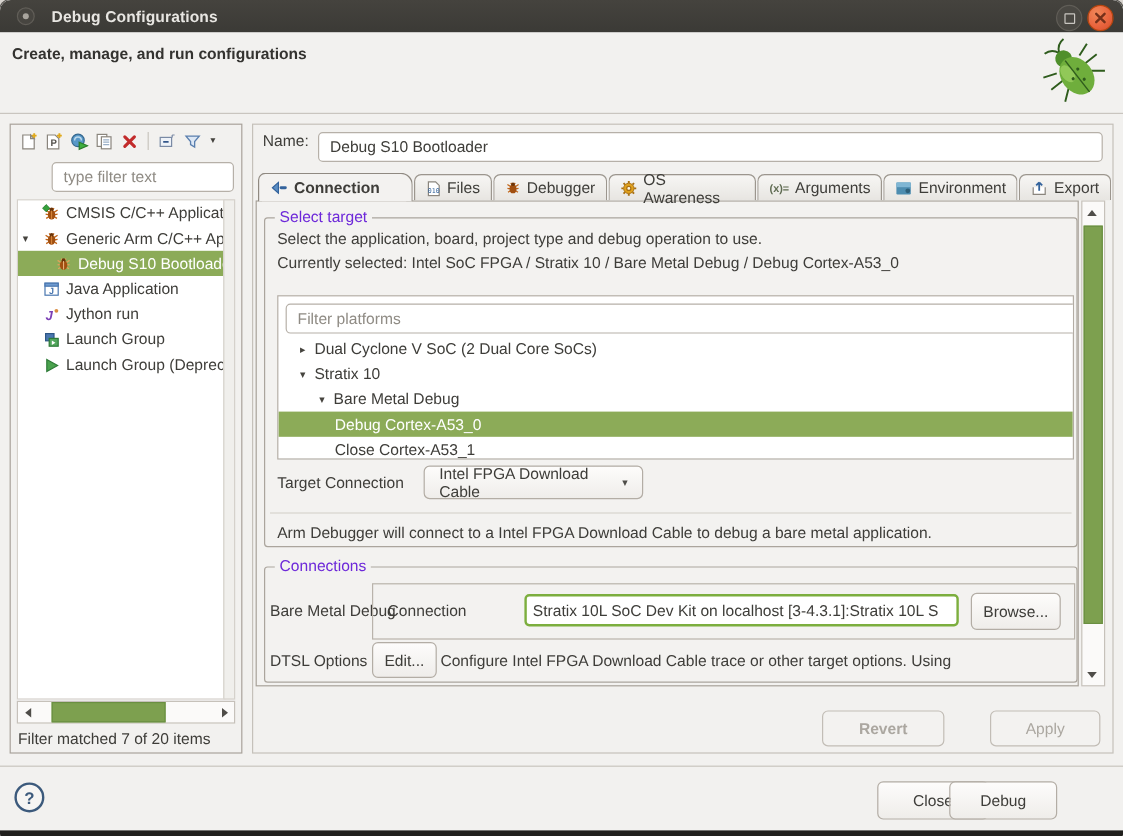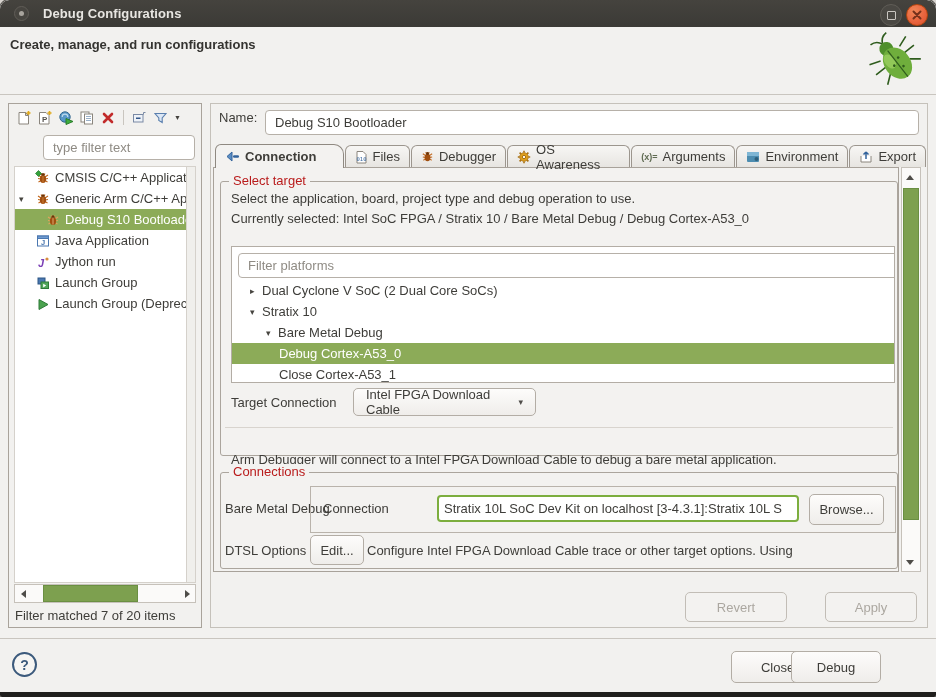--- a/index.html
+++ b/index.html
@@ -71,52 +71,52 @@
   .tabicon{display:flex;align-items:center;flex:none;}
   .content{position:absolute;left:2px;top:63px;width:686px;height:405px;border:1px solid #a8a29a;
            background:#f3f2f0;box-sizing:border-box;}
   .vscroll{position:absolute;left:690px;top:63px;width:20px;height:405px;border:1px solid #c6c1ba;
            background:#fbfaf9;box-sizing:border-box;}
   .vscroll .sarrow{position:absolute;left:0;right:0;height:16px;}
   .vscroll .sarrow.top{top:1px;}
   .vscroll .sarrow.bot{bottom:1px;}
   .vthumb{position:absolute;left:1px;right:1px;top:20px;height:330px;background:#7da04f;border:1px solid #6a8f42;}
   .grp{position:absolute;border:1px solid #aba59d;border-radius:3px;}
-  .grp-legend{position:absolute;top:-9px;left:8px;background:#f3f2f0;padding:0 4px;color:#b91c1c;}
+  .grp-legend{position:absolute;top:-9px;left:8px;background:#f3f2f0;padding:0 4px;color:#6d28d9;}
   .grp-target{left:6px;top:13px;width:676px;height:273px;}
   .grp-desc{position:absolute;left:10px;top:7px;line-height:20px;white-space:nowrap;}
   .plat-box{position:absolute;left:10px;top:64px;right:2px;height:135px;background:#fff;
             border:1px solid #b3ada5;overflow:hidden;}
   .plat-filter{position:absolute;left:6px;top:6px;width:700px;height:25px;}
   .prows{position:absolute;left:0;right:0;top:33px;}
   .prow{height:21px;display:flex;align-items:center;white-space:nowrap;position:relative;}
   .prow .exp{width:12px;font-size:9px;color:#46443f;flex:none;}
   .prow.ind0{padding-left:18px;}
   .prow.ind1{padding-left:34px;}
   .prow.ind2{padding-left:47px;}
   .prow.sel{background:#8cab58;color:#fff;}
   .tc-label{position:absolute;left:10px;top:213px;}
   .tc-drop{position:absolute;left:132px;top:206px;width:183px;height:28px;justify-content:space-between;
            padding:0 12px;box-sizing:border-box;}
   .caret{font-size:9px;color:#4f4d49;}
   .tc-sep{position:absolute;left:4px;right:4px;top:245px;border-top:1px solid #d8d4ce;}
-  .tc-note{position:absolute;left:10px;top:270px;white-space:nowrap;}
+  .tc-note{position:absolute;left:10px;top:254px;white-space:nowrap;}
   .grp-conn{left:6px;top:304px;width:676px;height:95px;}
   .conn-label{position:absolute;left:4px;top:28px;}
   .conn-box{position:absolute;left:89px;top:13px;width:584px;height:45px;border:1px solid #b9b3ab;}
   .conn-box-label{position:absolute;left:12px;top:14px;}
   .conn-field{position:absolute;left:126px;top:8px;width:362px;height:27px;border:2px solid #7cae3e;
               border-radius:4px;background:#fff;font:inherit;color:#3e3d39;padding:0 5px;box-sizing:border-box;outline:none;}
   .browse-btn{position:absolute;left:498px;top:7px;width:73px;height:29px;}
   .dtsl-label{position:absolute;left:4px;top:70px;}
   .edit-btn{position:absolute;left:89px;top:62px;width:52px;height:28px;}
   .dtsl-note{position:absolute;left:146px;top:70px;width:530px;white-space:nowrap;overflow:hidden;}
   .ra-row{position:absolute;top:488px;right:10px;display:flex;gap:10px;}
   .ra-row .btn{height:28px;}
-  .btn-revert{width:100px;}
+  .btn-revert{width:100px;font-weight:bold;}
   .btn-apply{width:90px;margin-left:28px;}
   
   .footer-sep{position:absolute;left:0;right:0;top:638px;border-top:1px solid #c9c5bf;}
   .help-btn{position:absolute;left:12px;top:652px;width:21px;height:21px;border:2px solid #3c5a7c;border-radius:50%;
             color:#3c5a7c;font-weight:bold;font-size:14px;display:flex;align-items:center;justify-content:center;background:#f6f5f3;}
   .btn-close{position:absolute;left:731px;top:651px;width:91px;height:30px;}
   .btn-debug{position:absolute;left:791px;top:651px;width:88px;height:30px;}
   .winbottom{position:absolute;left:0;right:0;bottom:0;height:5px;background:#201f1d;}
 </style>
 </head>

